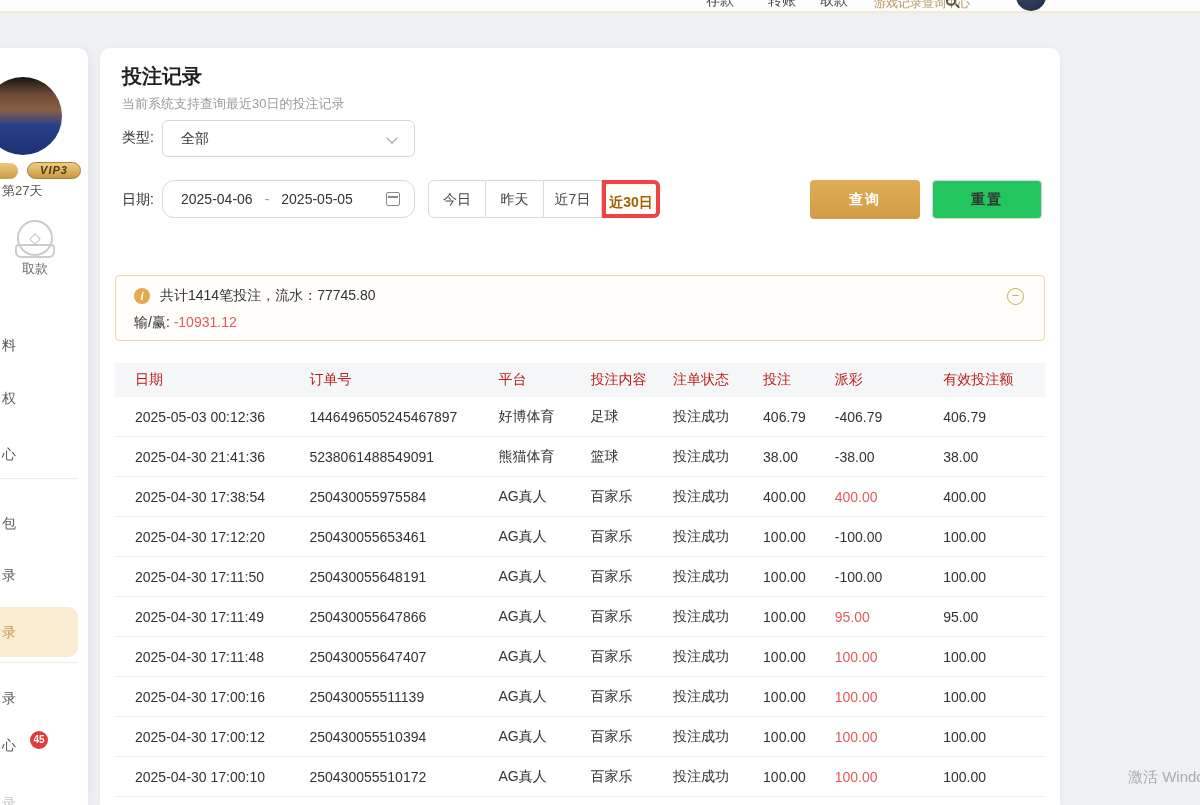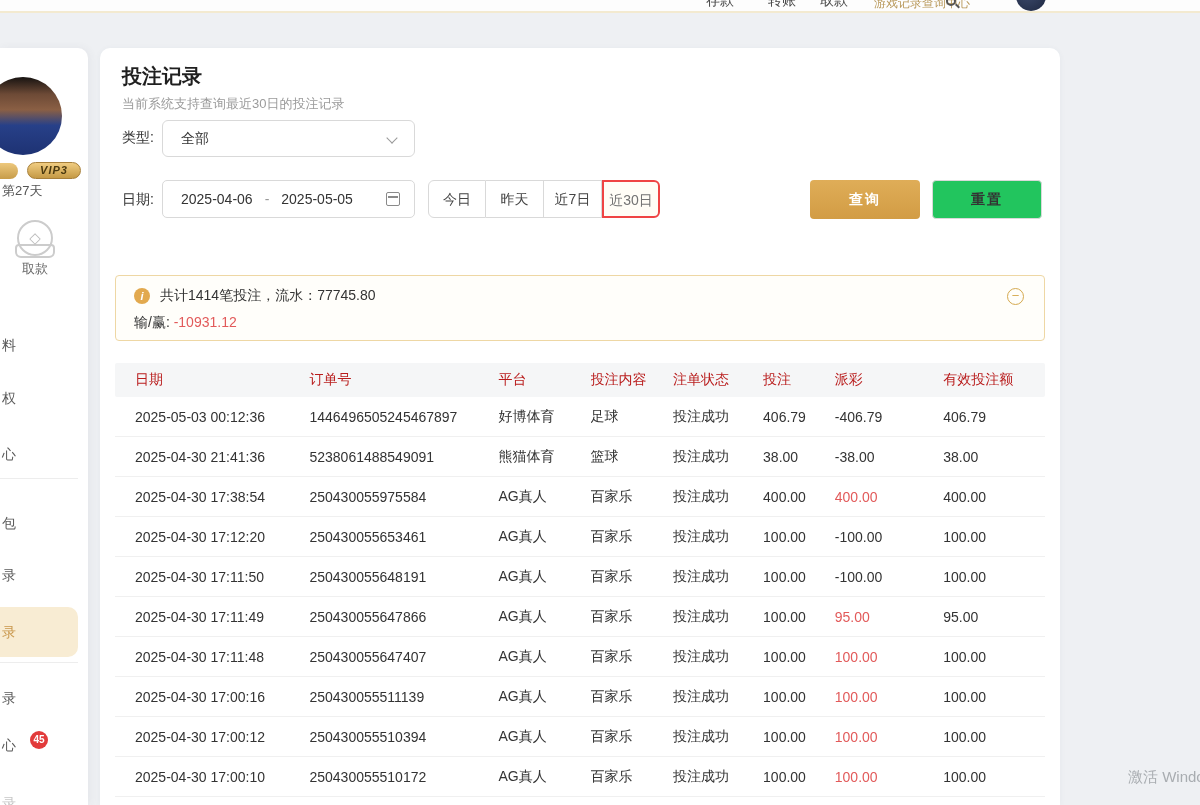--- a/index.html
+++ b/index.html
@@ -53,32 +53,32 @@
   .page-sub { position:absolute; left:22px; top:47px; font-size:13px; color:#9b9b9b; }
 
   .row-label { position:absolute; font-size:14px; color:#333; }
   .select-box { position:absolute; left:62px; top:72px; width:253px; height:37px;
     border:1px solid #d9d9d9; border-radius:6px; font-size:14px; color:#333;
     line-height:35px; padding-left:18px; background:#fff; }
   .chev { position:absolute; right:18px; top:13px; width:8px; height:8px;
     border-right:1.5px solid #999; border-bottom:1.5px solid #999; transform:rotate(45deg); }
 
   .date-box { position:absolute; left:62px; top:132px; width:253px; height:38px;
-    border:1px solid #d9d9d9; border-radius:5px; background:#fff;
+    border:1px solid #d9d9d9; border-radius:12px; background:#fff;
     display:flex; align-items:center; font-size:14px; color:#333; padding:0 14px 0 18px; }
   .date-box .sep { margin:0 12px; color:#999; }
   .cal-icon { margin-left:auto; width:14px; height:14px; border:1.5px solid #8a8a8a; border-radius:2px; position:relative; }
   .cal-icon:before { content:""; position:absolute; left:1px; right:1px; top:3px; height:1.5px; background:#8a8a8a; }
 
   .quick-group { position:absolute; left:328px; top:132px; height:38px; display:flex; }
   .quick-btn { width:58px; height:38px; border:1px solid #d9d9d9; border-left:none;
     background:#fff; font-size:14px; color:#444; text-align:center; line-height:36px; cursor:pointer; }
   .quick-btn:first-child { border-left:1px solid #d9d9d9; border-radius:6px 0 0 6px; }
   .quick-btn:last-child { border-radius:0 6px 6px 0; }
-  .quick-btn.active { border:2px solid #ef4444; background:#fffdf6; color:#737373; }
+  .quick-btn.active { border:4px solid #ef4444; background:#fffdf6; color:#a16207;font-weight:bold; }
 
   .btn-search { position:absolute; left:710px; top:132px; width:110px; height:39px; border:none;
     border-radius:4px; background:linear-gradient(180deg,#dfad58,#d29c44); color:#fff;
     font-size:14px; font-weight:bold; letter-spacing:2px; cursor:pointer; }
   .btn-reset { position:absolute; left:832px; top:132px; width:110px; height:39px;
     border:1px solid #d9d9d9; border-radius:4px; background:#22c55e; color:#333;
     font-size:14px; font-weight:bold; letter-spacing:2px; cursor:pointer; }
 
   
   .summary { position:absolute; left:15px; top:227px; width:930px; height:66px;

